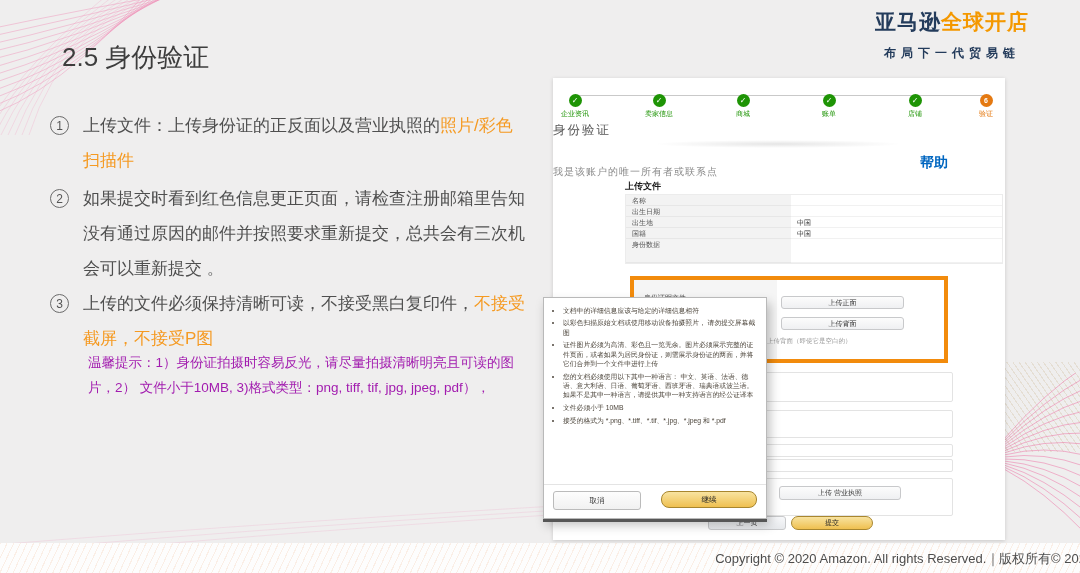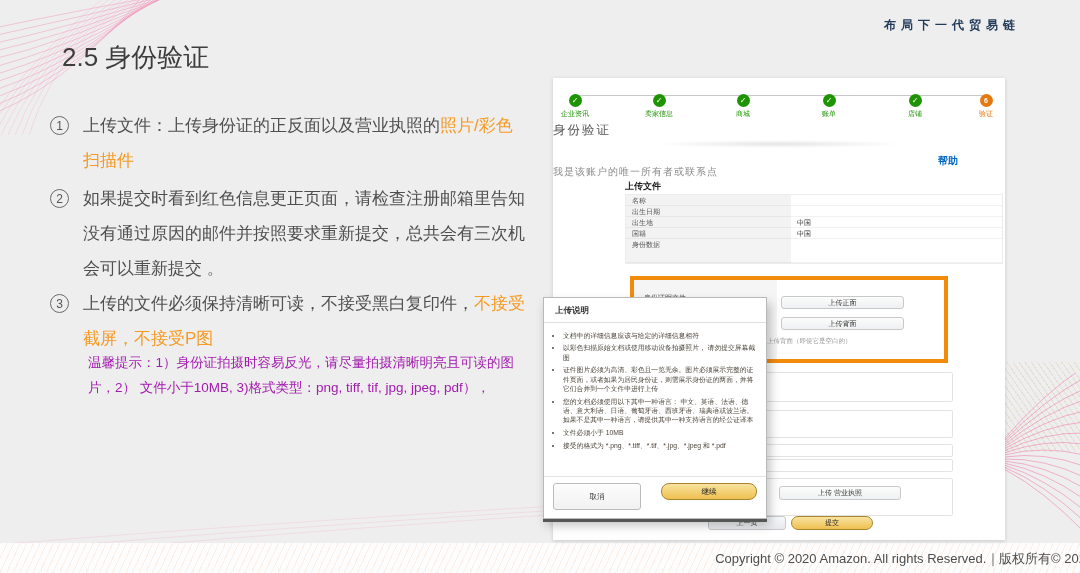--- a/index.html
+++ b/index.html
@@ -35,21 +35,21 @@
   .stepline{position:absolute;left:22px;top:17px;width:411px;height:1px;background:#c9c9c9;}
   .step{position:absolute;top:11px;width:48px;margin-left:-24px;text-align:center;}
   .dot{display:inline-block;width:13px;height:13px;border-radius:50%;background:#1E9405;color:#fff;
        font-size:8px;line-height:13px;font-weight:bold;}
   .dot.current{background:#E47911;font-size:7px;}
   .slabel{display:block;margin-top:2px;font-size:7px;color:#1E9405;white-space:nowrap;}
   .slabel.current{color:#E47911;}
   .ptitle{position:absolute;top:44px;left:0;width:100%;text-align:left;font-size:12.5px;color:#555;letter-spacing:2px;}
   .soft-div{position:absolute;top:62px;left:100px;width:250px;height:8px;
        background:radial-gradient(ellipse at center,rgba(0,0,0,.10),transparent 70%);}
-  .help{position:absolute;top:76px;right:47px;font-size:10px;font-weight:bold;color:#0066C0;text-decoration:none;}
+  .help{position:absolute;top:76px;right:57px;font-size:14px;font-weight:bold;color:#0066C0;text-decoration:none;}
   .subtitle{position:absolute;top:87px;left:0;width:100%;text-align:left;font-size:10px;color:#8a8a8a;letter-spacing:1px;}
   .sect{position:absolute;top:102px;left:72px;font-size:9px;font-weight:bold;color:#1a1a1a;}
   .ftable{position:absolute;top:116px;left:72px;width:378px;border:1px solid #ececec;box-sizing:border-box;}
   .frow{display:flex;height:11px;}
   .frow.tall{height:24px;}
   .flabel{flex:0 0 165px;background:#f3f3f3;border-bottom:1px solid #e7e7e7;font-size:7px;color:#555;
        padding:1px 6px 0;box-sizing:border-box;}
   .fval{flex:1;background:#fff;border-bottom:1px solid #f1f1f1;font-size:7px;color:#333;padding:1px 6px 0;box-sizing:border-box;}
   .hlbox{position:absolute;left:77px;top:198px;width:318px;height:87px;border:4px solid #F28B0C;background:#fff;box-sizing:border-box;}
   .hlbox .hgray{position:absolute;left:0;top:0;width:143px;height:100%;background:#f5f5f5;}
@@ -71,21 +71,21 @@
        font-size:7px;font-family:inherit;padding:0;}
   .submit-btn{position:absolute;left:238px;top:438px;width:82px;height:14px;}
   
   .dialog{position:absolute;left:-10px;top:219px;width:224px;height:222px;background:#fff;border:1px solid #b9b9b9;
        box-sizing:border-box;display:flex;flex-direction:column;
        box-shadow:0 3px 0 0 #565656,3px 6px 10px rgba(0,0,0,.25);}
   .dtitle{padding:7px 11px 5px;font-size:8.5px;font-weight:bold;color:#333;border-bottom:1px solid #e0e0e0;}
   .dialog ul{flex:1;margin:4px 0 0;padding:0 10px 0 19px;font-size:6.8px;line-height:9.3px;color:#4c453b;}
   .dialog li{margin:3.5px 0;}
   .dfoot{border-top:1px solid #e4e4e4;padding:6px 9px 8px;display:flex;justify-content:space-between;}
-  .cancel-btn{width:88px;height:27px;background:linear-gradient(#fdfdfd,#f1f1f1);border:1px solid #bbb;border-radius:3px;
+  .cancel-btn{width:88px;height:19px;background:linear-gradient(#fdfdfd,#f1f1f1);border:1px solid #bbb;border-radius:3px;
        font-size:7.5px;color:#333;font-family:inherit;padding:0;}
   .cont-btn{width:96px;height:17px;font-size:7.5px;}
   
   .footer{position:absolute;left:0;bottom:0;width:100%;height:30px;background:#fdfdfd;z-index:2;}
   .footer .hatch{position:absolute;inset:0;
        background:repeating-linear-gradient(115deg,rgba(236,150,90,.14) 0 1px,transparent 1px 6px);}
   .copy{position:absolute;right:-6px;top:7px;font-size:13px;color:#4d4d4d;white-space:nowrap;}
 </style>
 </head>
 <body>
@@ -147,20 +147,21 @@
   <span class="num">2</span>
   <div class="itxt"><span>如果提交时看到红色信息更正页面，请检查注册邮箱里告知没有通过原因的邮件并按照要求重新提交，总共会有三次机会可以重新提交 。</span><span class="orange"></span></div>
 </div>
 <div class="item it3">
   <span class="num">3</span>
   <div class="itxt"><span>上传的文件必须保持清晰可读，不接受黑白复印件，</span><span class="orange">不接受截屏，不接受P图</span></div>
 </div>
 <div class="note">温馨提示：1）身份证拍摄时容易反光，请尽量拍摄清晰明亮且可读的图片，2） 文件小于10MB, 3)格式类型：png, tiff, tif, jpg, jpeg, pdf），</div>
 
 <div class="logo">
+  <div class="l1"><span class="cnb">亚马逊</span><span class="cno">全球开店</span></div>
   <div class="l3">布局下一代贸易链</div>
 </div>
 
 <div class="shot">
   <div class="stepline"></div>
   <div class="step" style="left:22px"><span class="dot">✓</span><span class="slabel">企业资讯</span></div>
   <div class="step" style="left:106px"><span class="dot">✓</span><span class="slabel">卖家信息</span></div>
   <div class="step" style="left:190px"><span class="dot">✓</span><span class="slabel">商城</span></div>
   <div class="step" style="left:276px"><span class="dot">✓</span><span class="slabel">账单</span></div>
   <div class="step" style="left:362px"><span class="dot">✓</span><span class="slabel">店铺</span></div>
@@ -206,21 +207,20 @@
   <div class="pbox boxA"></div>
   <div class="pbox boxB"></div>
   <div class="pbox rowC"></div>
   <div class="pbox rowD"></div>
   <div class="pbox boxE"></div>
   <button class="gbtn license-btn">上传 营业执照</button>
   <button class="gbtn prev-btn">上一页</button>
   <button class="ybtn submit-btn">提交</button>
 
   <div class="dialog">
-    <div class="dtitle">上传说明</div>
     <ul>
       <li>文档中的详细信息应该与给定的详细信息相符</li>
       <li>以彩色扫描原始文档或使用移动设备拍摄照片， 请勿提交屏幕截图</li>
       <li>证件图片必须为高清、彩色且一览无余。图片必须展示完整的证件页面，或者如果为居民身份证，则需展示身份证的两面，并将它们合并到一个文件中进行上传</li>
       <li>您的文档必须使用以下其中一种语言： 中文、英语、法语、德语、意大利语、日语、葡萄牙语、西班牙语、瑞典语或波兰语。如果不是其中一种语言，请提供其中一种支持语言的经公证译本</li>
       <li>文件必须小于 10MB</li>
       <li>接受的格式为 *.png、*.tiff、*.tif、*.jpg、*.jpeg 和 *.pdf</li>
     </ul>
     <div class="dfoot">
       <button class="cancel-btn">取消</button>

